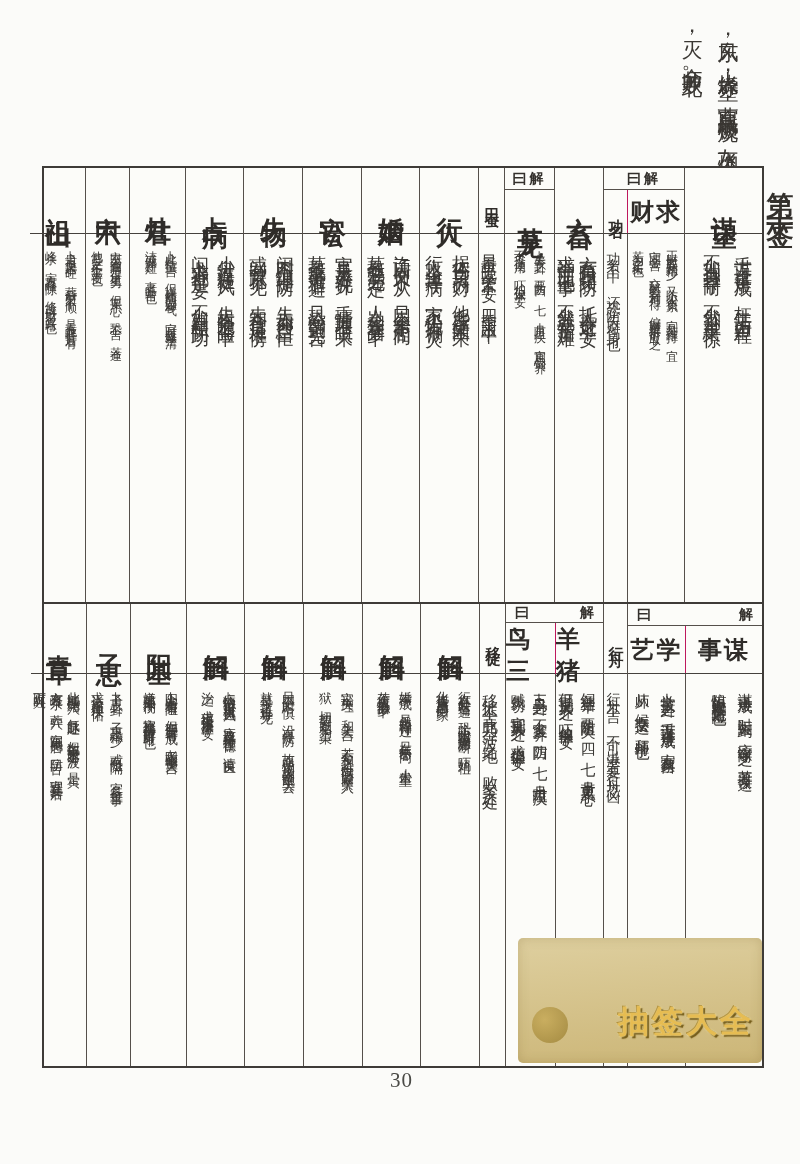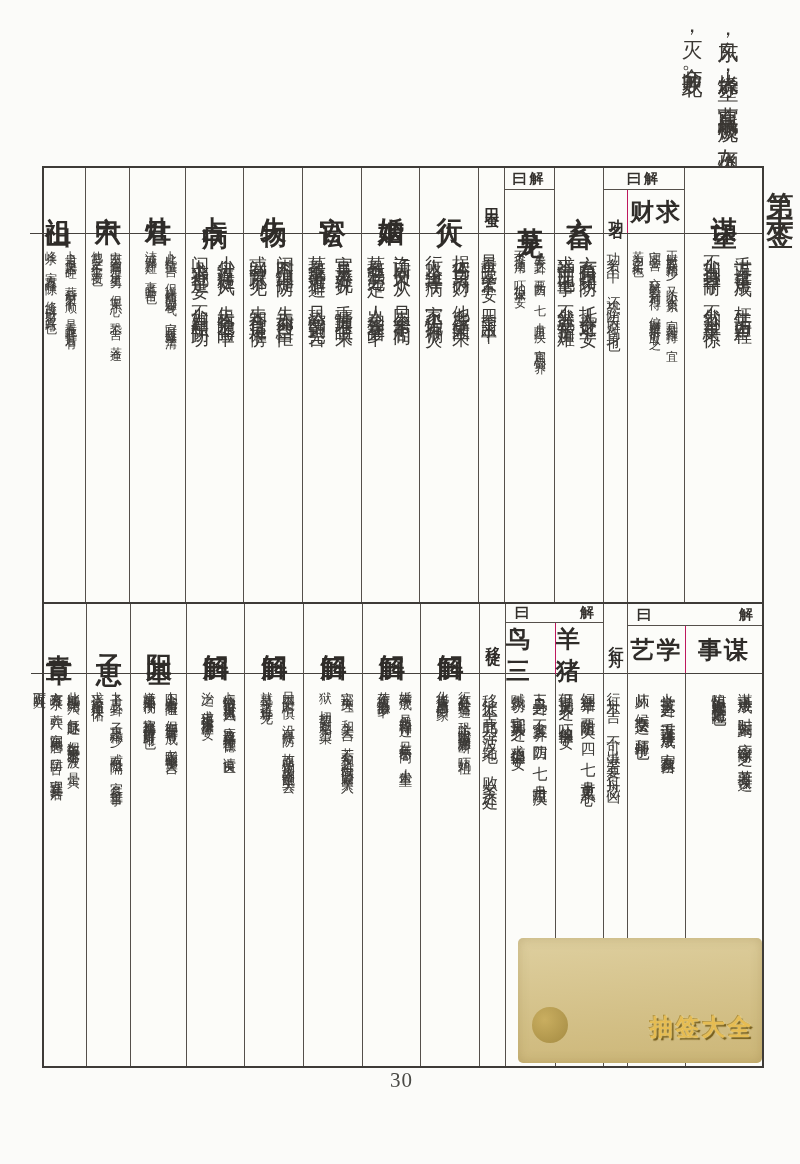--- a/index.html
+++ b/index.html
@@ -53,21 +53,21 @@
   .watermark{
     position:absolute;left:518px;top:938px;width:244px;height:125px;z-index:5;
     background:linear-gradient(175deg,#decf9f 0%,#d4c189 55%,#ccb677 100%);
     border-radius:5px;box-shadow:inset 0 0 12px rgba(120,96,40,0.25);
   }
   .watermark-emblem{
     position:absolute;left:14px;bottom:20px;width:36px;height:36px;border-radius:50%;
     background:radial-gradient(circle at 35% 35%,#c4a44a,#8c7020);opacity:.65;
   }
   .watermark-text{
-    position:absolute;right:8px;bottom:20px;font-size:23px;font-weight:bold;
+    position:absolute;right:8px;bottom:20px;font-size:31px;font-weight:bold;
     letter-spacing:3px;color:#e6bc52;
     text-shadow:0 0 2px #fff1b6, 2px 2px 1px #6e5512, -1px -1px 0px #a8842a;
   }
 </style>
 </head>
 <body>
 
 <div class="intro-poem">东风，火烧赤壁，曹军战船被烧，灰飞烟灭，全师败北。</div>
 <div class="sign-title">第二十签</div>
 

